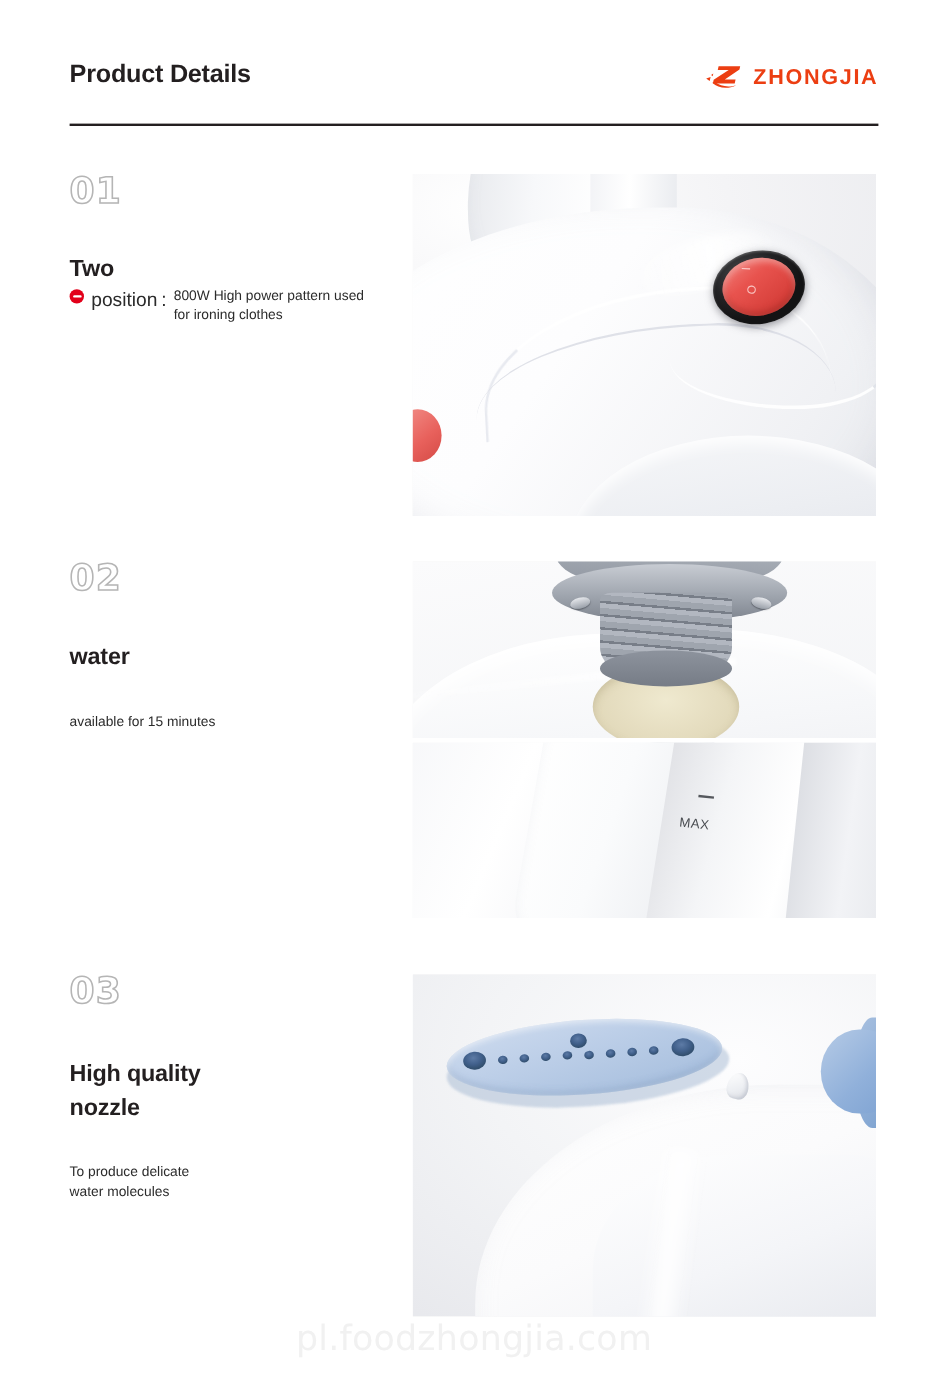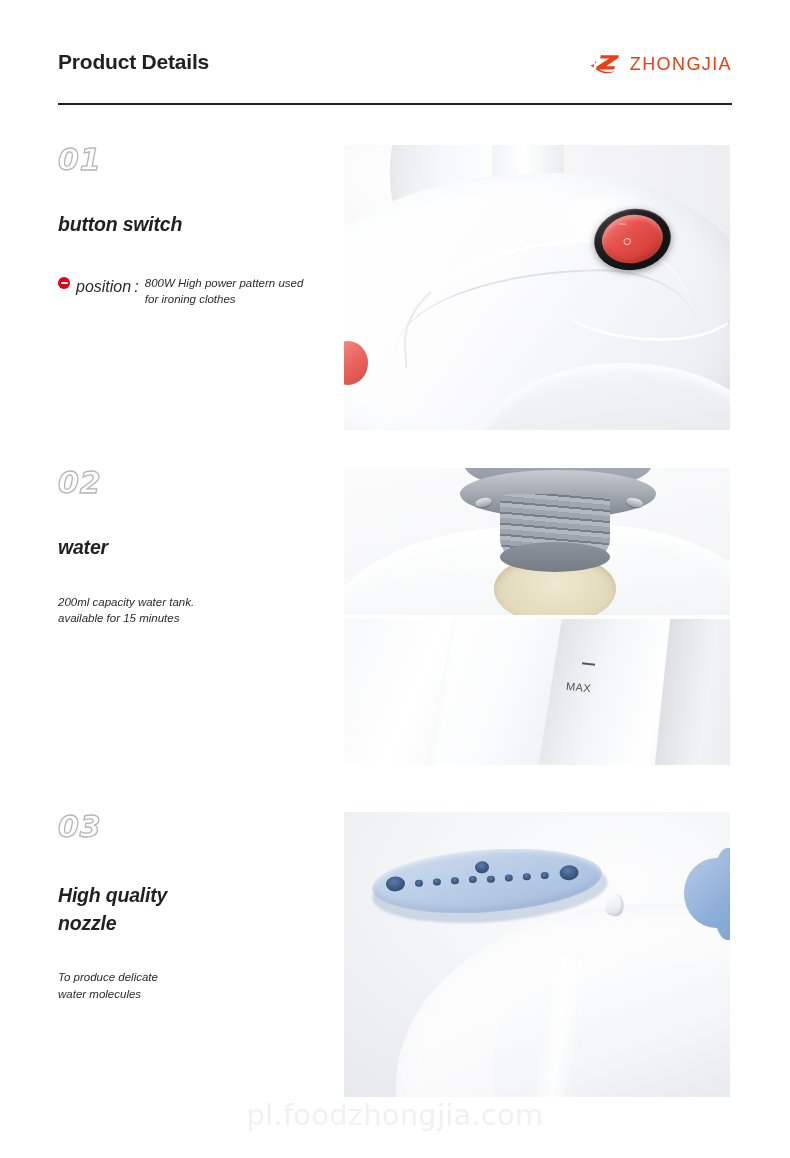--- a/index.html
+++ b/index.html
@@ -49,21 +49,21 @@
 
   .brand-mark {
     position: relative;
     width: 34px;
     height: 24px;
     flex: none;
   }
 
   .brand-wordmark {
     font-size: 18px;
-    font-weight: normal;
+    font-weight: bold;
     letter-spacing: 1.4px;
     color: #ec3e12;
     line-height: 1;
   }
 
   .header-rule {
     position: absolute;
     left: 58px;
     top: 103px;
     width: 674px;
@@ -79,21 +79,20 @@
   }
   #section-1 { top: 145px; height: 300px; }
   #section-2 { top: 468px; height: 300px; }
   #section-3 { top: 812px; height: 290px; }
 
   .section-text {
     position: absolute;
     left: 58px;
     top: 0;
     width: 275px;
-    font-style: italic;
   }
 
   .section-number {
     font-size: 30px;
     font-weight: bold;
     line-height: 1;
     color: transparent;
     -webkit-text-stroke: 1.3px #b5b5b5;
     letter-spacing: 1px;
     font-family: "DejaVu Sans", sans-serif;
@@ -516,21 +515,21 @@
         </svg>
       </span>
       <span class="brand-wordmark">ZHONGJIA</span>
     </div>
   </div>
   <div class="header-rule"></div>
 
   <div class="section" id="section-1">
     <div class="section-text">
       <div class="section-number" style="margin-bottom:36px;">01</div>
-      <div class="section-heading" style="margin-bottom:36px;">button switch</div>
+      <div class="section-heading">Two</div>
 
       <div class="bullet-row">
         <span class="bullet-icon"></span>
         <span class="bullet-label">position :</span>
         <span class="bullet-body">
           <span>800W High power pattern  used</span><br>
           <span>for ironing clothes</span>
         </span>
       </div>
     </div>
@@ -553,21 +552,20 @@
           <span class="ph1-switch-o">O</span>
         </div>
       </div>
     </div>
   </div>
 
   <div class="section" id="section-2">
     <div class="section-text">
       <div class="section-number" style="margin-bottom:36px;">02</div>
       <div class="section-heading" style="margin-bottom:32px;">water</div>
-      <div class="section-desc">200ml capacity water tank.</div>
       <div class="section-desc">available for 15 minutes</div>
     </div>
 
     <div class="photo" id="photo-tankcap">
       <div class="photo-stage">
         <div class="ph2-bg"></div>
         <div class="ph2-tank"></div>
         <div class="ph2-well"></div>
         <div class="ph2-edge"></div>
         <div class="ph2-flange-top"></div>

